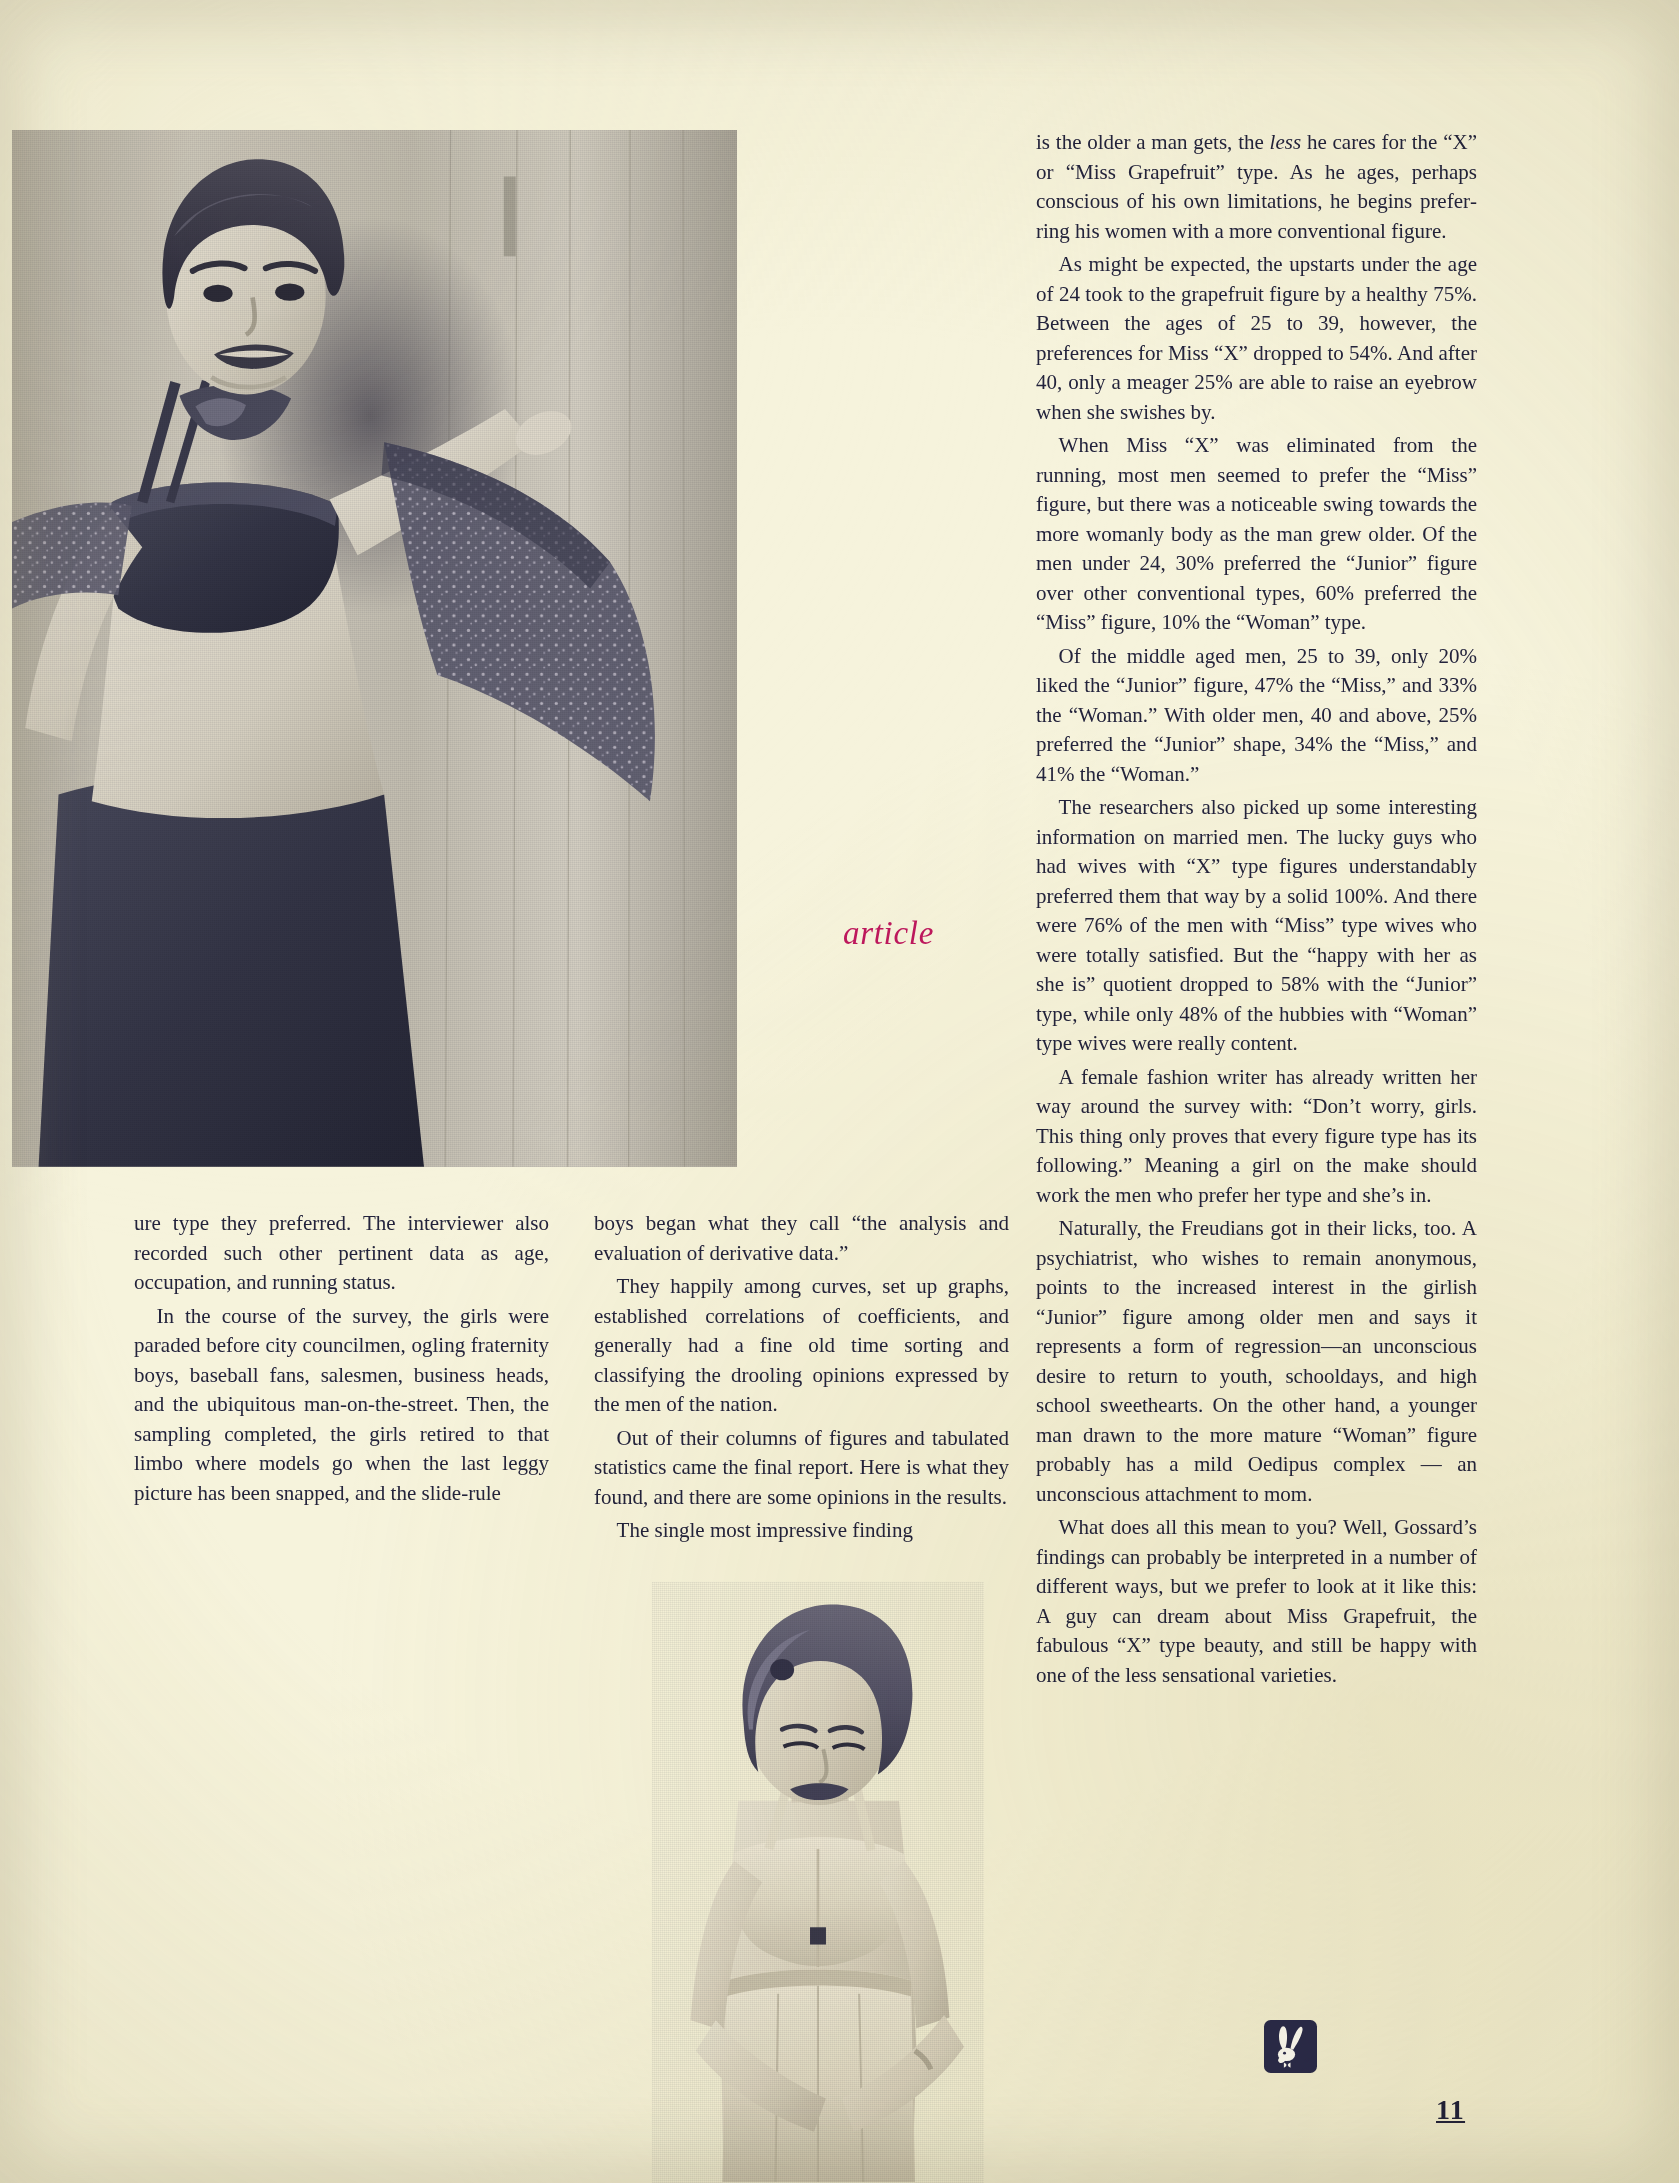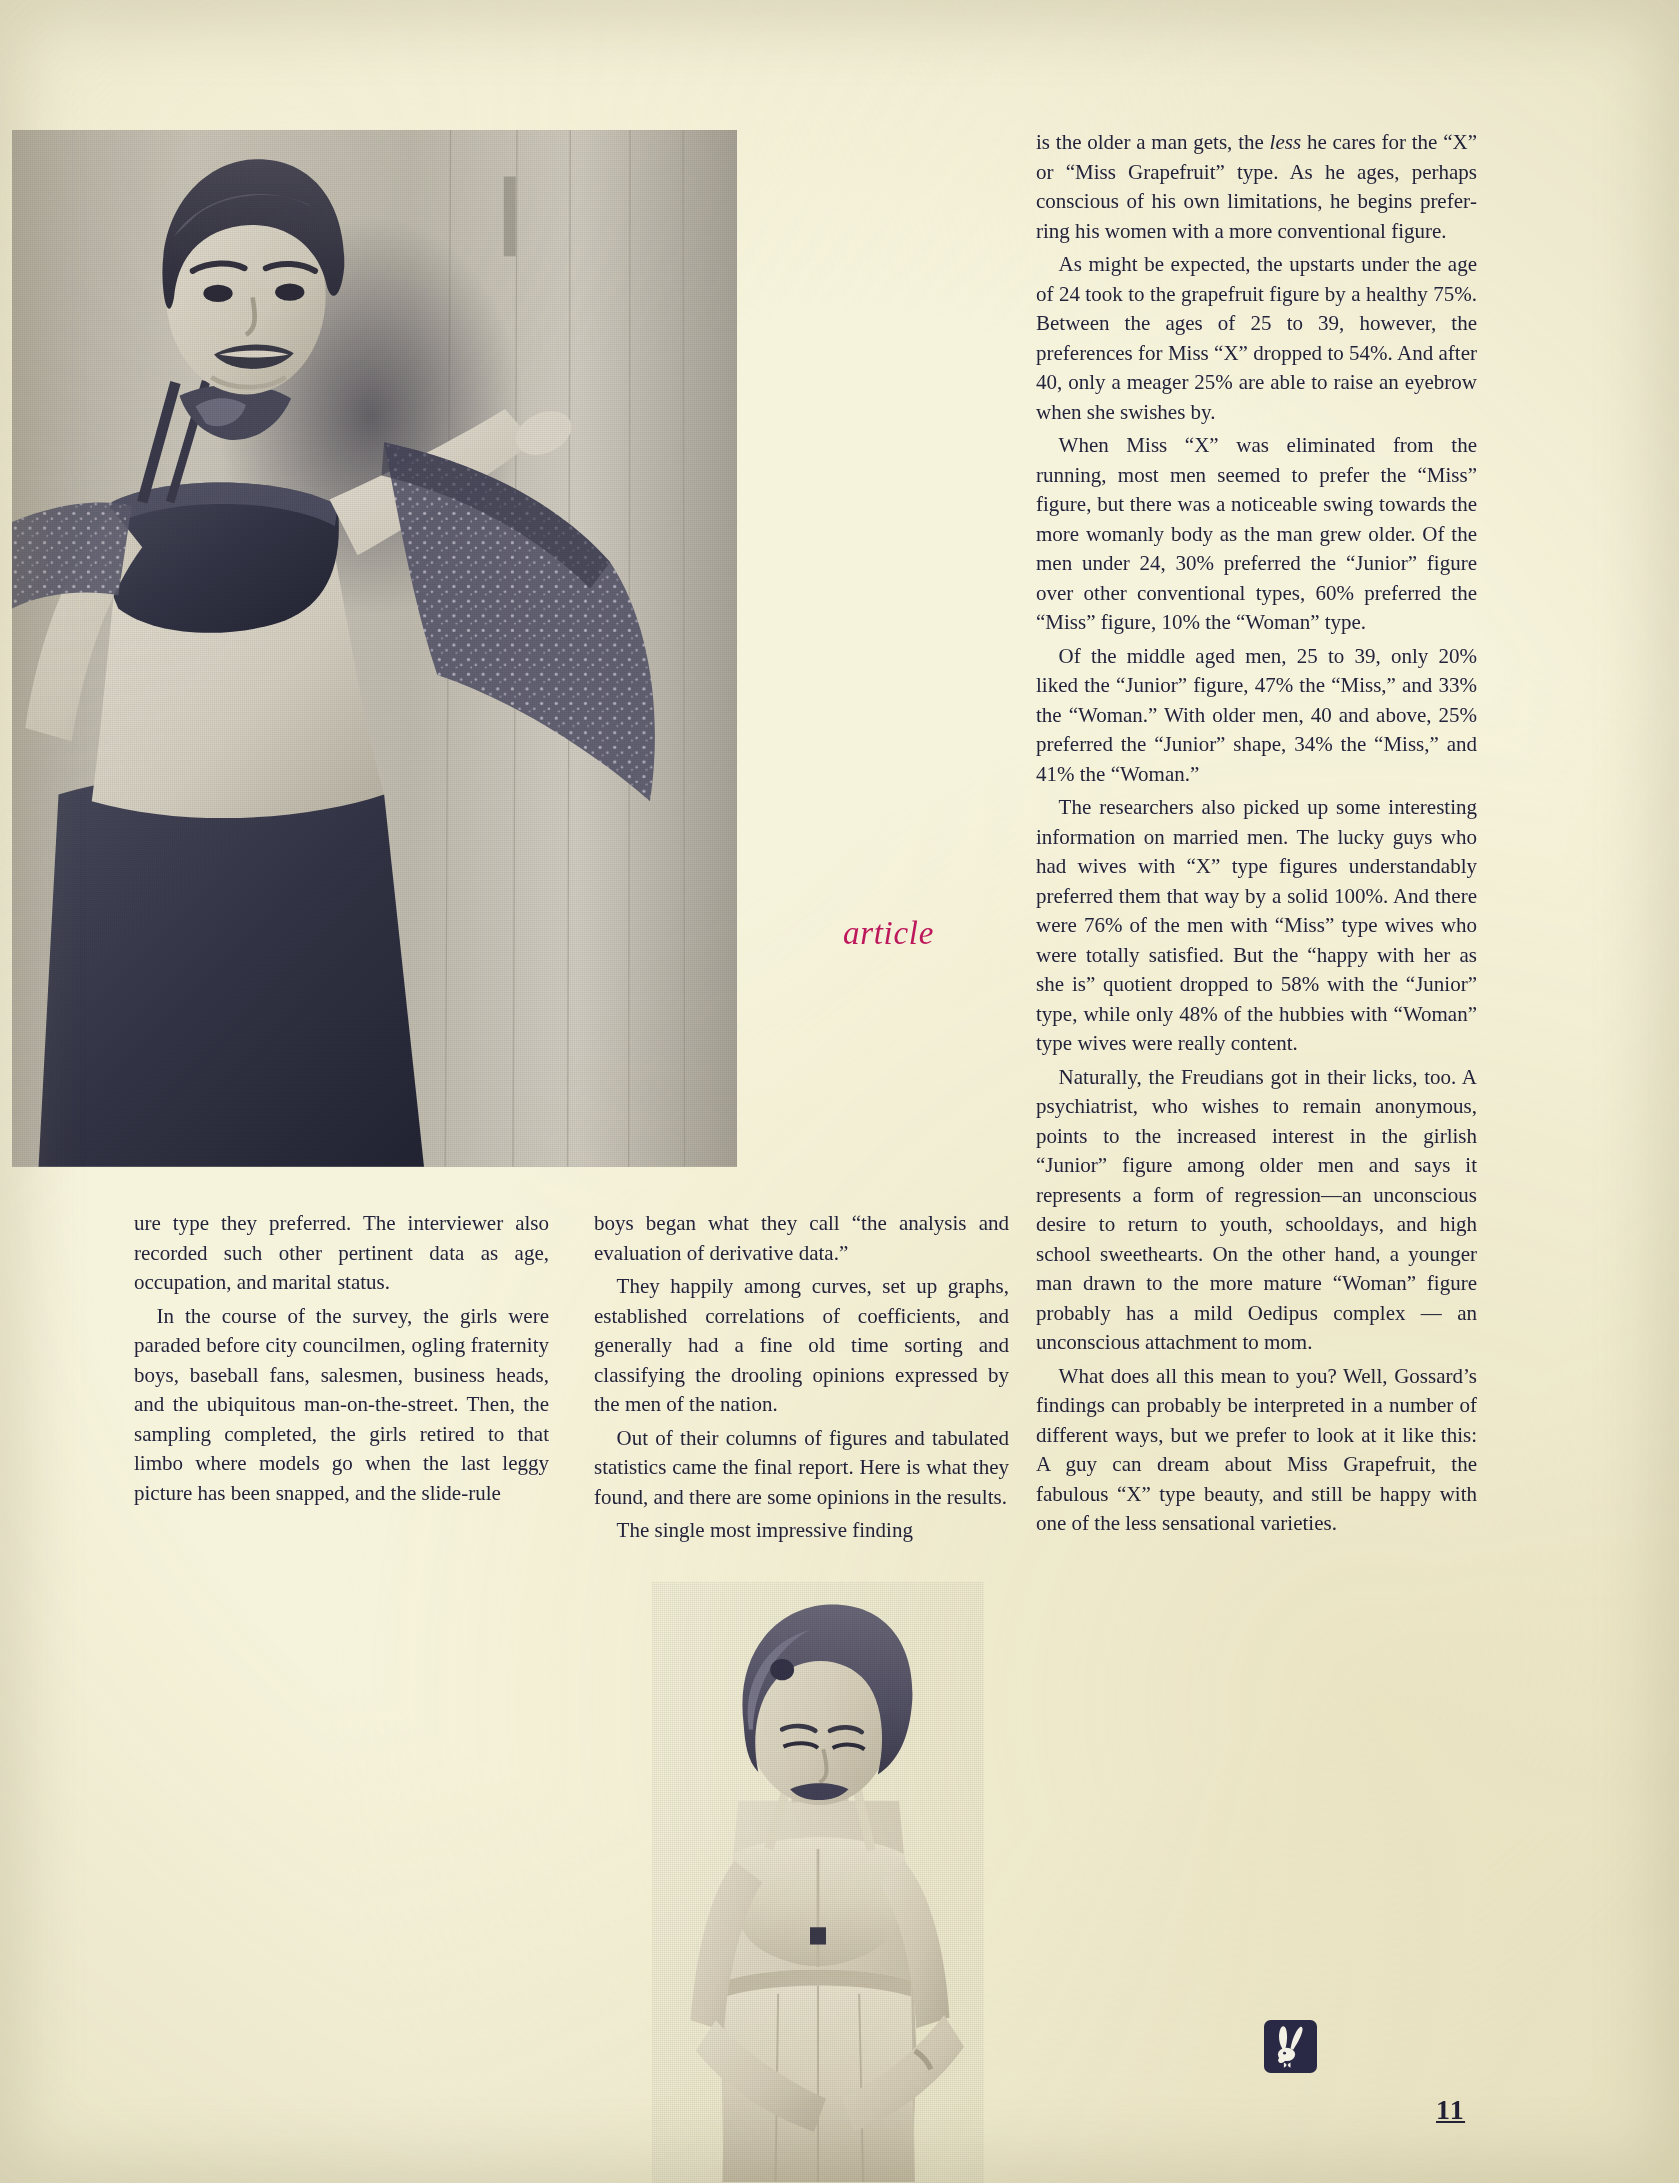--- a/index.html
+++ b/index.html
@@ -235,26 +235,27 @@
   </div>
 
   <div class="article-label">article</div>
 
   <div class="col col-right">
     <p>is the older a man gets, the <i>less</i> he cares for the “X” or “Miss&nbsp;Grapefruit” type. As he ages, perhaps conscious of his own limitations, he begins prefer­ring his women with a more conven­tional figure.</p>
     <p>As might be expected, the upstarts under the age of 24 took to the grapefruit figure by a healthy 75%. Between the ages of 25 to 39, however, the preferences for Miss “X” dropped to 54%. And after 40, only a meager 25% are able to raise an eyebrow when she swishes by.</p>
     <p>When Miss “X” was eliminated from the running, most men seemed to prefer the “Miss” figure, but there was a noticeable swing towards the more womanly body as the man grew older. Of the men under 24, 30% preferred the “Junior” figure over other conventional types, 60% preferred the “Miss” figure, 10% the “Woman” type.</p>
     <p>Of the middle aged men, 25 to 39, only 20% liked the “Junior” figure, 47% the “Miss,” and 33% the “Woman.” With older men, 40 and above, 25% preferred the “Junior” shape, 34% the “Miss,” and 41% the “Woman.”</p>
     <p>The researchers also picked up some interesting information on married men. The lucky guys who had wives with “X” type figures understandably preferred them that way by a solid 100%. And there were 76% of the men with “Miss” type wives who were totally satisfied. But the “happy with her as she is” quotient dropped to 58% with the “Junior” type, while only 48% of the hubbies with “Woman” type wives were really content.</p>
+    <p>A female fashion writer has already written her way around the survey with: “Don’t worry, girls. This thing only proves that every figure type has its following.” Meaning a girl on the make should work the men who prefer her type and she’s in.</p>
     <p>Naturally, the Freudians got in their licks, too. A psychiatrist, who wishes to remain anonymous, points to the increased interest in the girlish “Junior” figure among older men and says it represents a form of regression—an unconscious desire to return to youth, schooldays, and high school sweethearts. On the other hand, a younger man drawn to the more mature “Woman” figure probably has a mild Oedipus complex — an unconscious attachment to mom.</p>
     <p>What does all this mean to you? Well, Gossard’s findings can probably be interpreted in a number of different ways, but we prefer to look at it like this: A guy can dream about Miss Grapefruit, the fabulous “X” type beauty, and still be happy with one of the less sensational varieties.</p>
   </div>
 
   <div class="col col-left-bottom">
-    <p>ure type they preferred. The interviewer also recorded such other pertinent data as age, occupation, and marital status.</p>
+    <p>ure type they preferred. The interviewer also recorded such other pertinent data as age, occupation, and running status.</p>
     <p>In the course of the survey, the girls were paraded before city councilmen, ogling fraternity boys, baseball fans, salesmen, business heads, and the ubiquitous man-on-the-street. Then, the sampling completed, the girls retired to that limbo where models go when the last leggy picture has been snapped, and the slide-rule</p>
   </div>
 
   <div class="col col-mid-bottom">
     <p>boys began what they call “the analysis and evaluation of derivative data.”</p>
     <p>They happily among curves, set up graphs, established correlations of coefficients, and generally had a fine old time sorting and classifying the drooling opinions expressed by the men of the nation.</p>
     <p>Out of their columns of figures and tabulated statistics came the final report. Here is what they found, and there are some opinions in the results.</p>
     <p>The single most impressive finding</p>
   </div>
 

